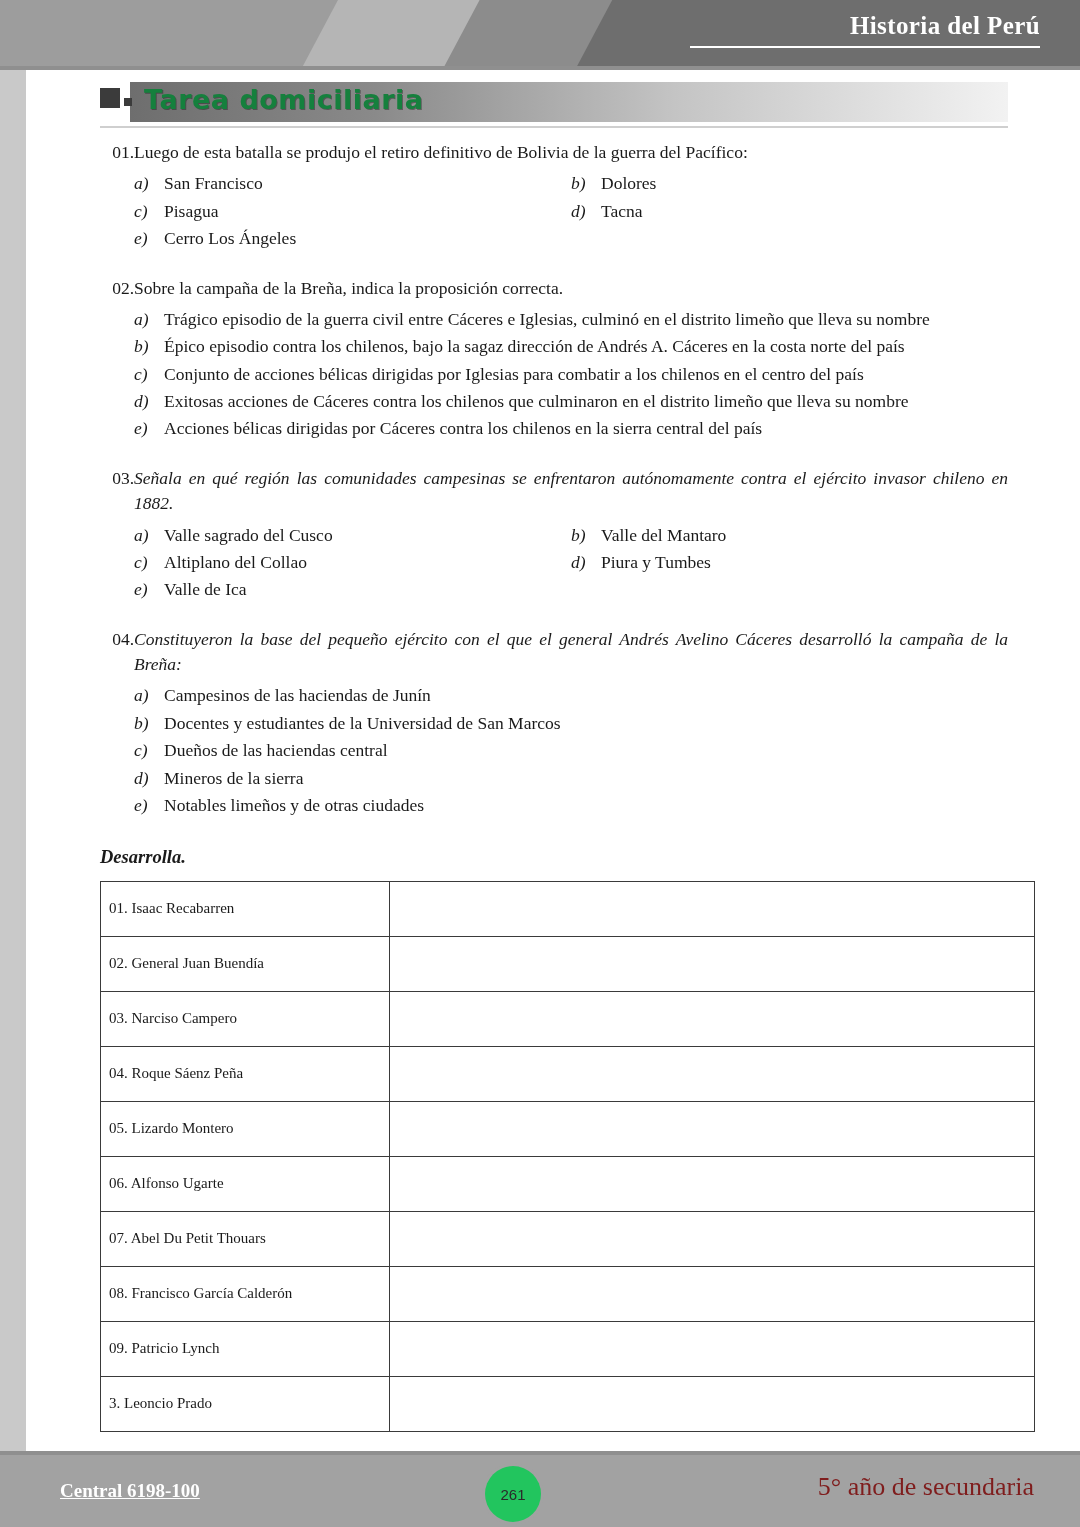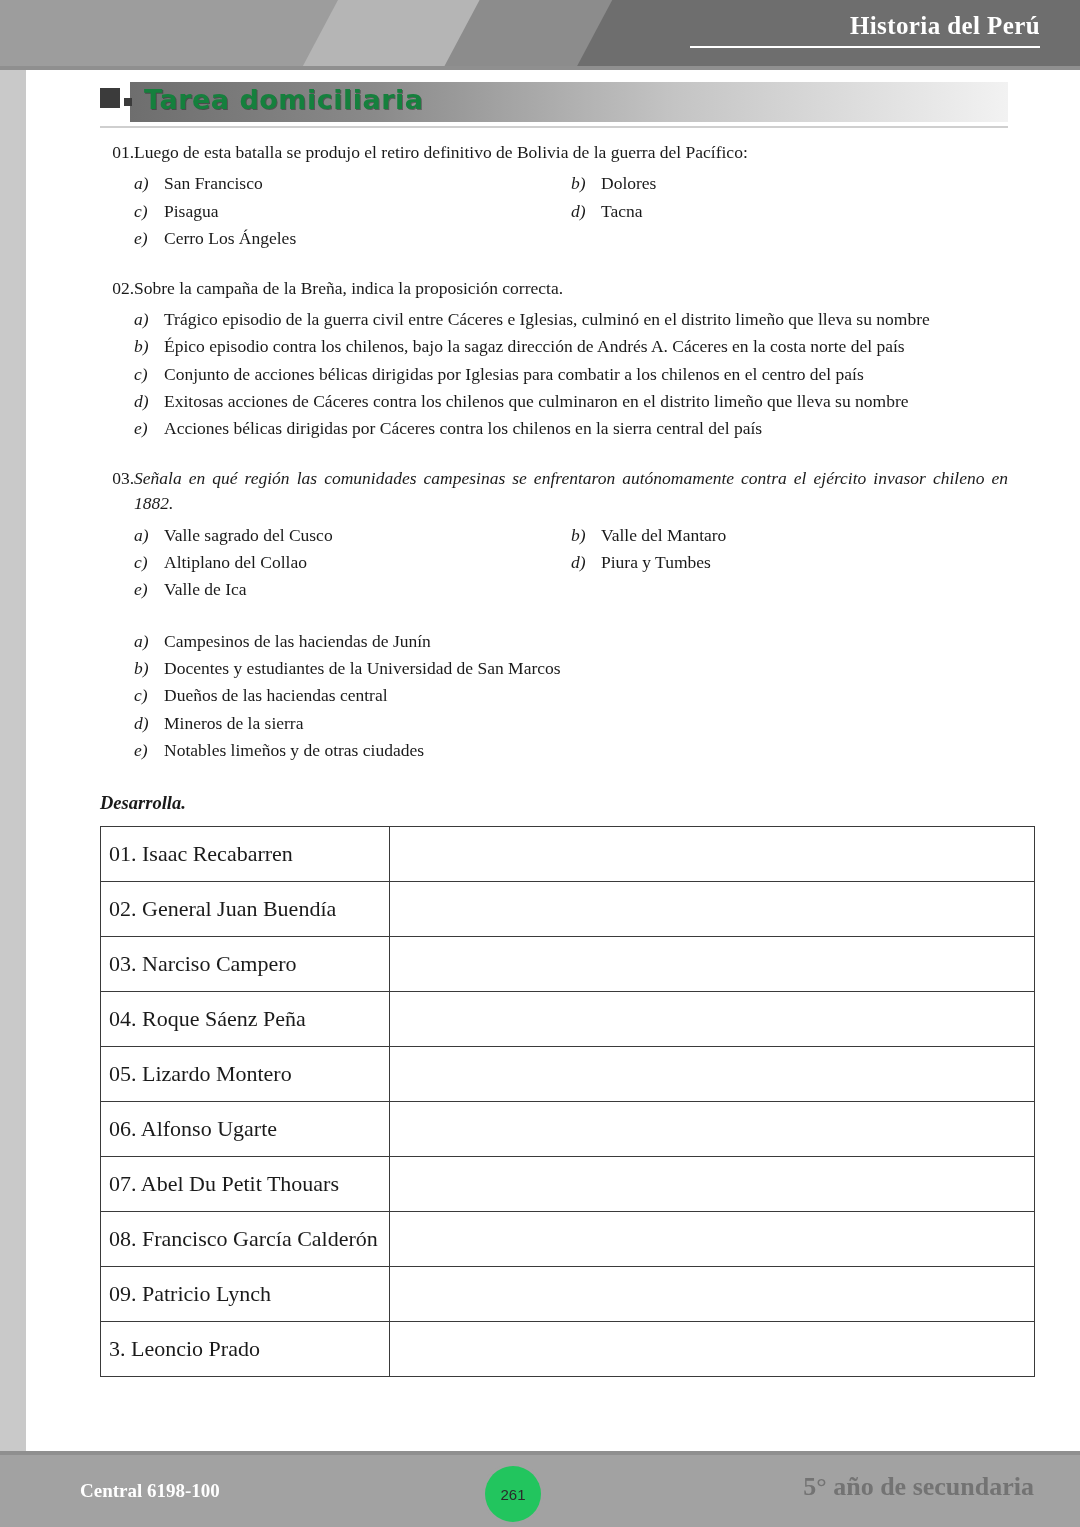--- a/index.html
+++ b/index.html
@@ -188,21 +188,21 @@
   
   table.answer-table {
     border-collapse: collapse;
     width: 900px;
     table-layout: fixed;
   }
   table.answer-table td {
     border: 1.5px solid #3a3a3a;
     height: 46px;
     padding: 4px 8px;
-    font-size: 22px;
+    font-size: 15px;
     vertical-align: middle;
   }
   table.answer-table td.name-cell {
     width: 272px;
   }
   table.answer-table td.blank-cell {
     width: 628px;
   }
 
   
@@ -214,32 +214,33 @@
     background: #a2a2a2;
   }
   .footer-line {
     position: absolute;
     left: 0; top: 1451px;
     width: 1080px; height: 4px;
     background: #8f8f8f;
   }
   .footer-left {
     position: absolute;
-    left: 80px; top: 1480px;
+    left: 60px; top: 1480px;
     color: #ffffff;
     font-family: "Liberation Serif", serif;
     font-weight: bold;
     font-size: 19px;
+    text-decoration: underline;
   }
   .footer-right {
     position: absolute;
     right: 46px; top: 1472px;
-    color: #737373;
+    color: #7f1d1d;
     font-family: "Liberation Serif", serif;
-    font-weight: bold;
+    font-weight: normal;
     font-size: 26px;
     text-align: right;
   }
   .page-badge {
     position: absolute;
     left: 485px; top: 1466px;
     width: 56px; height: 56px;
     border-radius: 50%;
     background: #22c55e;
     box-shadow: 0 0 0 3px #a2a2a2;
@@ -365,20 +366,24 @@
       <span class="opt-label">Piura y Tumbes</span>
     </div>
     <div class="opt">
       <span class="opt-letter">e)</span>
       <span class="opt-label">Valle de Ica</span>
     </div>
   </div>
 
   <div class="block-gap"></div>
 
+  <div class="question">
+    <div class="q-num">04.</div>
+    <div class="q-text justify-full">Constituyeron la base del pequeño ejército con el que el general Andrés Avelino Cáceres desarrolló la campaña de la Breña:</div>
+  </div>
   <div class="options-one-col">
     <div class="opt">
       <span class="opt-letter">a)</span>
       <span class="opt-label">Campesinos de las haciendas de Junín</span>
     </div>
     <div class="opt">
       <span class="opt-letter">b)</span>
       <span class="opt-label">Docentes y estudiantes de la Universidad de San Marcos</span>
     </div>
     <div class="opt">

